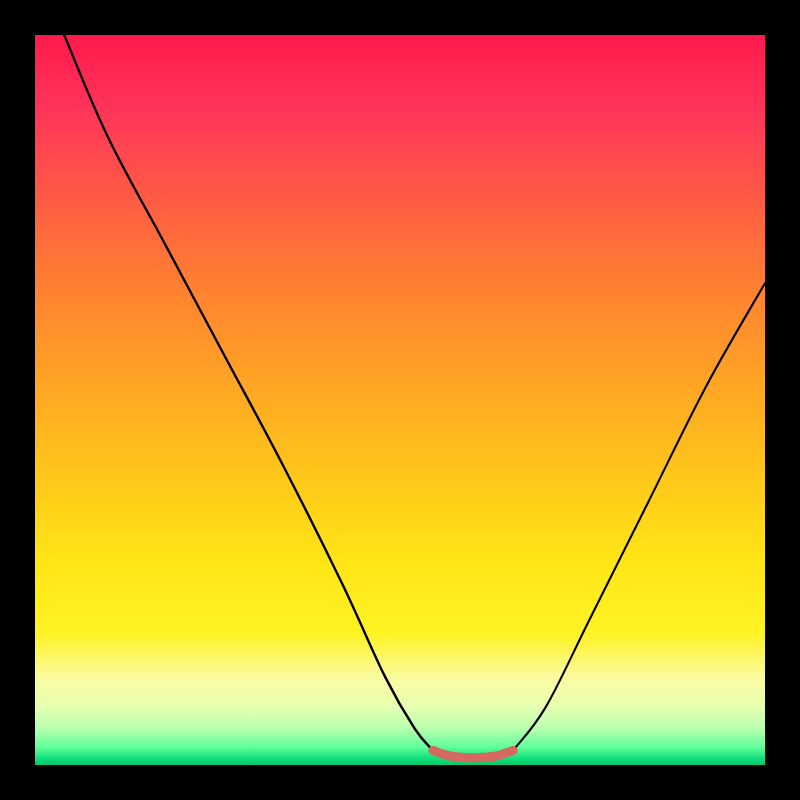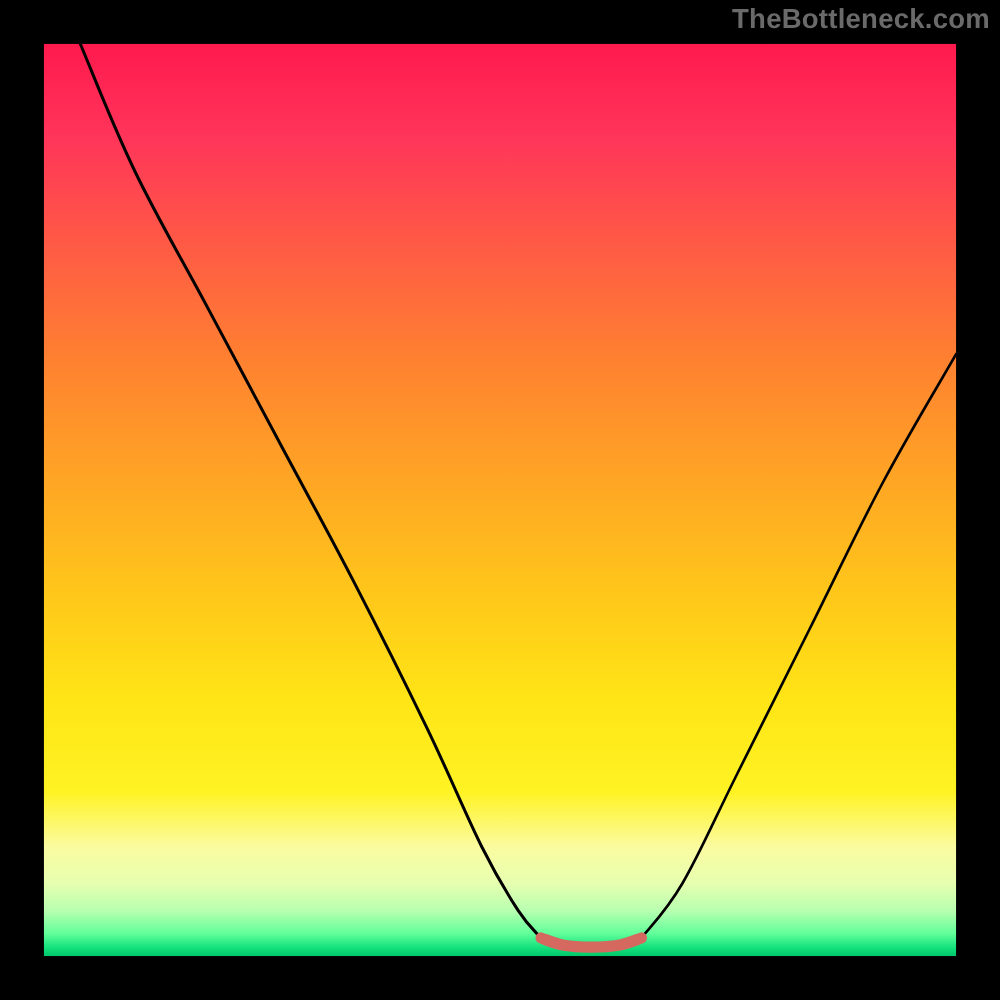--- a/index.html
+++ b/index.html
@@ -58,21 +58,20 @@
   svg.curves {
     position: absolute;
     inset: 0;
   }
 </style>
 </head>
 <body>
 
 <div class="stage">
 
-  <div class="attribution">TheBottleneck.com</div>
 
   <div class="plot-area">
     <div class="gradient-bg"></div>
 
     <svg class="curves" viewBox="0 0 730 730" preserveAspectRatio="none">
       <path d="M 29.20 0.00 C 37.08 18.40, 54.60 64.09, 73.00 102.20 C 91.40 140.31, 110.38 172.28, 131.40 211.70 C 152.42 251.12, 168.78 281.78, 189.80 321.20 C 210.82 360.62, 227.18 389.97, 248.20 430.70 C 269.22 471.43, 288.20 509.39, 306.60 547.50 C 325.00 585.61, 337.26 616.12, 350.40 642.40 C 363.54 668.68, 371.06 680.36, 379.60 693.50 C 388.14 706.64, 394.56 711.46, 397.85 715.40" fill="none" stroke="#000" stroke-width="2.4" stroke-linecap="round" id="path-left"></path>
       <path d="M 478.15 715.40 C 484.06 707.52, 497.20 695.25, 511.00 671.60 C 524.80 647.95, 536.40 620.79, 554.80 584.00 C 573.20 547.21, 592.18 509.25, 613.20 467.20 C 634.22 425.15, 650.58 389.82, 671.60 350.40 C 692.62 310.98, 719.49 266.60, 730.00 248.20" fill="none" stroke="#000" stroke-width="2.1" stroke-linecap="round" id="path-right"></path>
       <path d="M 397.85 715.40 C 401.13 716.45, 408.87 719.93, 416.10 721.24 C 423.33 722.55, 430.12 722.70, 438.00 722.70 C 445.88 722.70, 452.67 722.55, 459.90 721.24 C 467.13 719.93, 474.87 716.45, 478.15 715.40" fill="none" stroke="#d6695f" stroke-width="9" stroke-linecap="round" id="path-flat"></path>
     </svg>
   </div>

